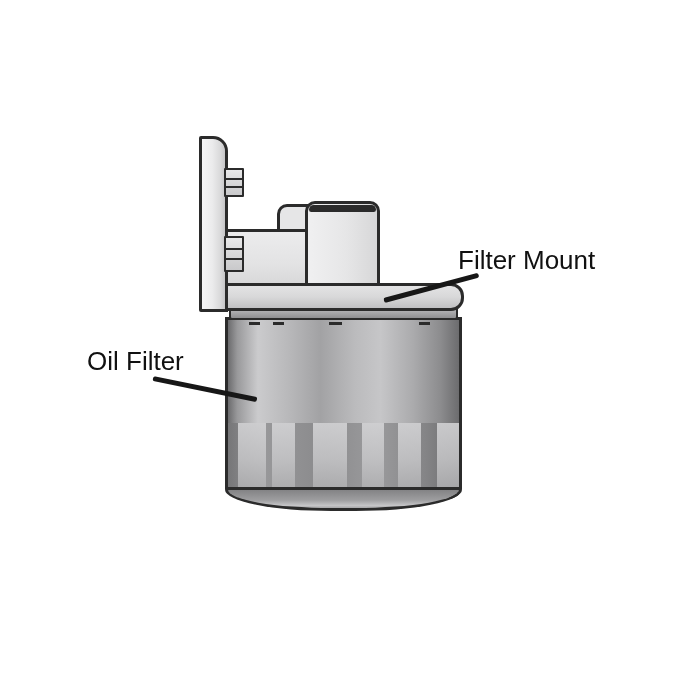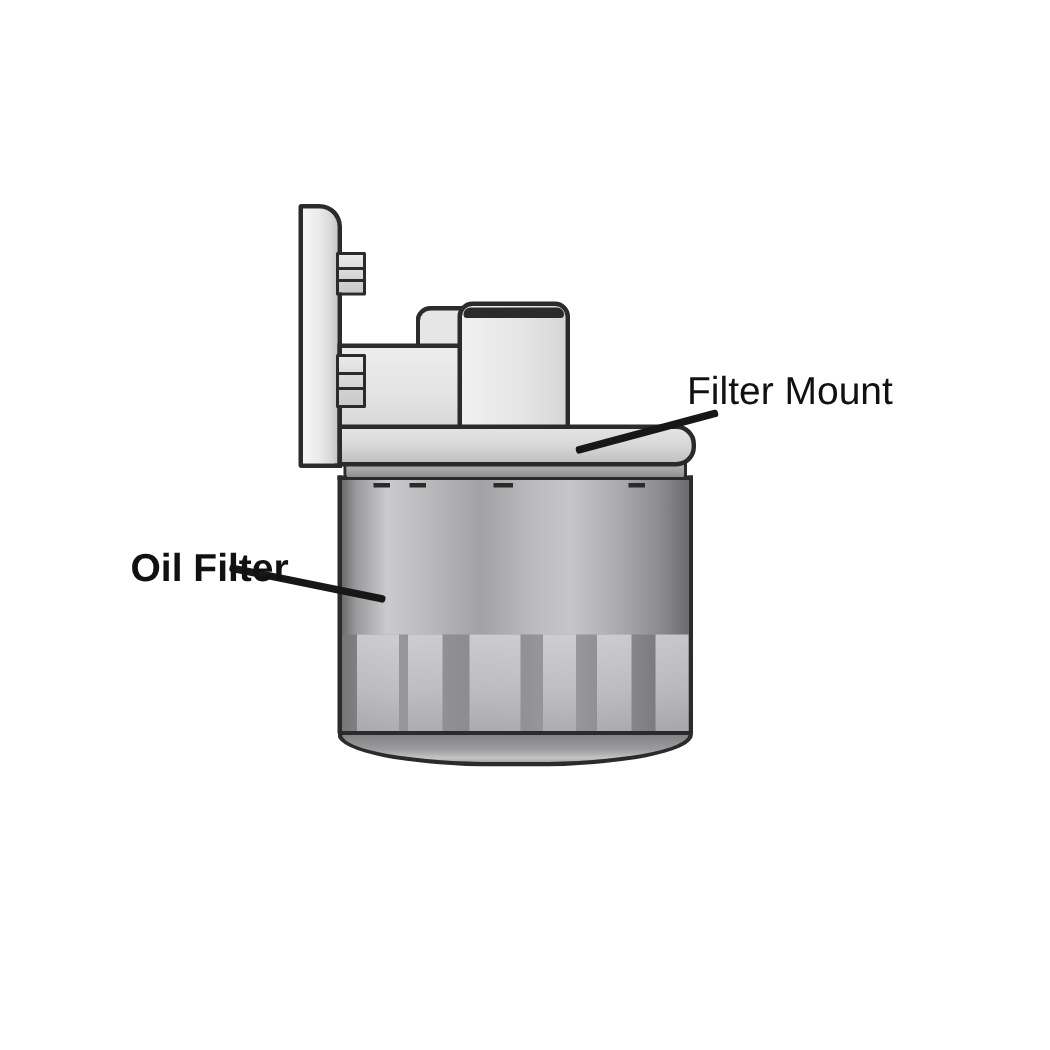--- a/index.html
+++ b/index.html
@@ -142,21 +142,21 @@
   }
   #leader-mount  { left: 384px; top: 298px; width: 98px;  transform: rotate(-15deg); }
   #leader-filter { left: 153px; top: 376px; width: 106px; transform: rotate(11.5deg); }
 
   
   .label {
     position: absolute; color: #111111; font-size: 26px; line-height: 28px;
     white-space: nowrap; z-index: 10;
   }
   #label-mount  { left: 458px; top: 246px; }
-  #label-filter { left: 87px;  top: 364px; font-weight: bold; }
+  #label-filter { left: 87px;  top: 347px; }
 
   #disclaimer {
     position: absolute; left: 0; top: 517px; width: 688px;
     text-align: center; color: #111111;
     font-size: 25px; line-height: 30px; z-index: 10;
   }
 </style>
 </head>
 <body>
 

